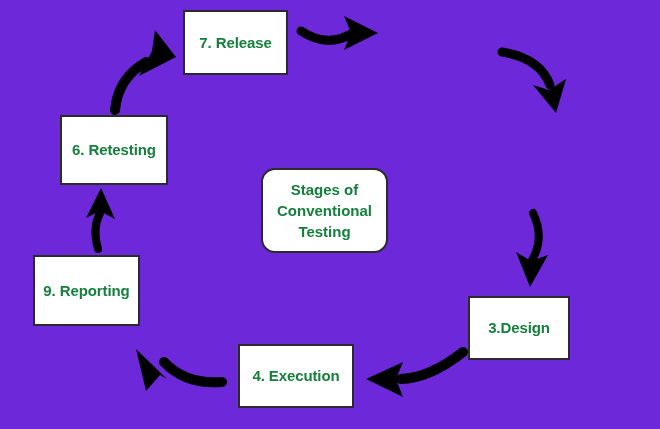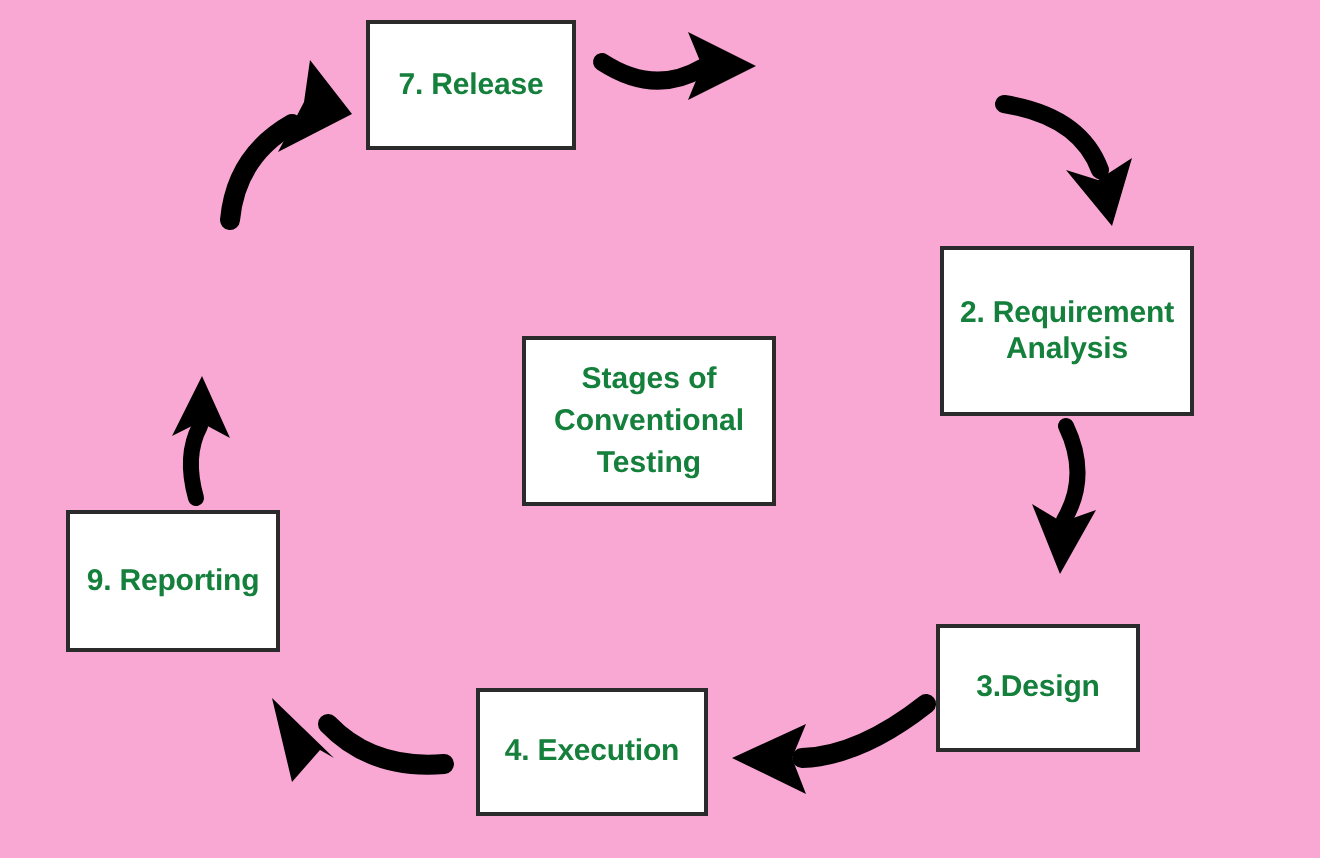--- a/index.html
+++ b/index.html
@@ -8,21 +8,21 @@
     padding: 0;
     background: #ffffff;
   }
   body {
     font-family: "Liberation Sans", sans-serif;
   }
   #canvas {
     position: relative;
     width: 660px;
     height: 429px;
-    background: #f9a8d4;
+    background: #6d28d9;
     overflow: hidden;
   }
   #arrow-layer {
     position: absolute;
     left: 0;
     top: 0;
     width: 660px;
     height: 429px;
     pointer-events: none;
   }
@@ -62,25 +62,25 @@
     font-weight: bold;
     font-size: 15px;
     line-height: 1.42;
     white-space: pre-line;
   }
 
   
   #node-release        { left: 183px; top: 10px;  width: 105px; height: 65px; }
   #node-planning       { left: 390px; top: 9px;   width: 103px; height: 69px; }
   #node-requirement    { left: 470px; top: 123px; width: 127px; height: 85px; }
-  #node-design         { left: 468px; top: 312px; width: 102px; height: 64px; }
+  #node-design         { left: 468px; top: 296px; width: 102px; height: 64px; }
   #node-execution      { left: 238px; top: 344px; width: 116px; height: 64px; }
   #node-reporting      { left: 33px;  top: 255px; width: 107px; height: 71px; }
   #node-retesting      { left: 60px;  top: 115px; width: 108px; height: 70px; }
-  #center-box          { left: 261px; top: 168px; width: 127px; height: 85px; }
+  #center-box          { left: 261px; top: 168px; width: 127px; height: 85px; border-radius: 14px; }
 </style>
 </head>
 <body>
 
 <div id="canvas">
 
   <svg id="arrow-layer" viewBox="0 0 660 429" width="660" height="429" xmlns="http://www.w3.org/2000/svg">
 
     <g>
       <path d="M 301 31 Q 327 48 351 34" fill="none" stroke="#000000" stroke-width="9" stroke-linecap="round"></path>
@@ -116,37 +116,36 @@
       <path d="M 115 110 Q 118 78 146 62" fill="none" stroke="#000000" stroke-width="10" stroke-linecap="round"></path>
       <path d="M 139 76 L 176 57 L 155 30 L 152 51 Z" fill="#000000"></path>
     </g>
   </svg>
 
   <div class="node" id="node-release">
     <span class="node-label">7. Release</span>
   </div>
 
 
-  <div class="node" id="node-requirement">
-    <span class="node-label">2. Requirement
-Analysis</span>
-  </div>
 
   <div class="node" id="node-design">
     <span class="node-label">3.Design</span>
   </div>
 
   <div class="node" id="node-execution">
     <span class="node-label">4. Execution</span>
   </div>
 
   <div class="node" id="node-reporting">
     <span class="node-label">9. Reporting</span>
   </div>
 
+  <div class="node" id="node-retesting">
+    <span class="node-label">6. Retesting</span>
+  </div>
 
   <div class="center-box" id="center-box">
     <span class="center-label">Stages of
 Conventional
 Testing</span>
   </div>
 
 </div>
 
 </body></html>

